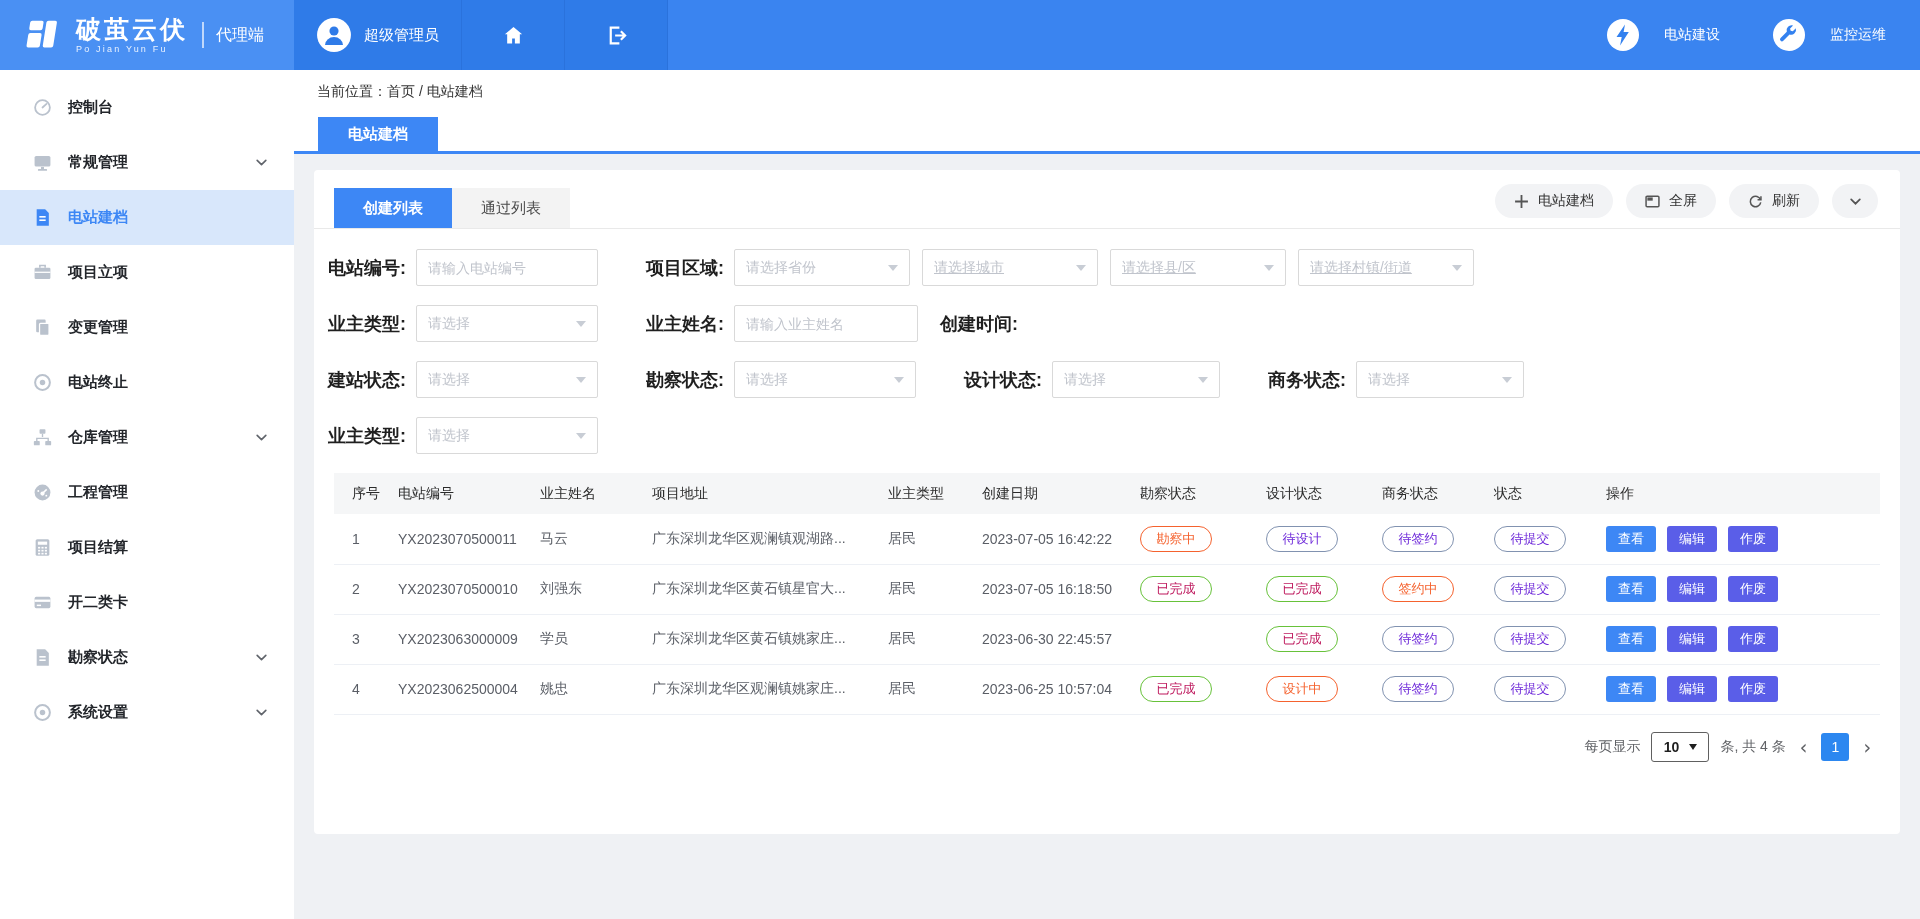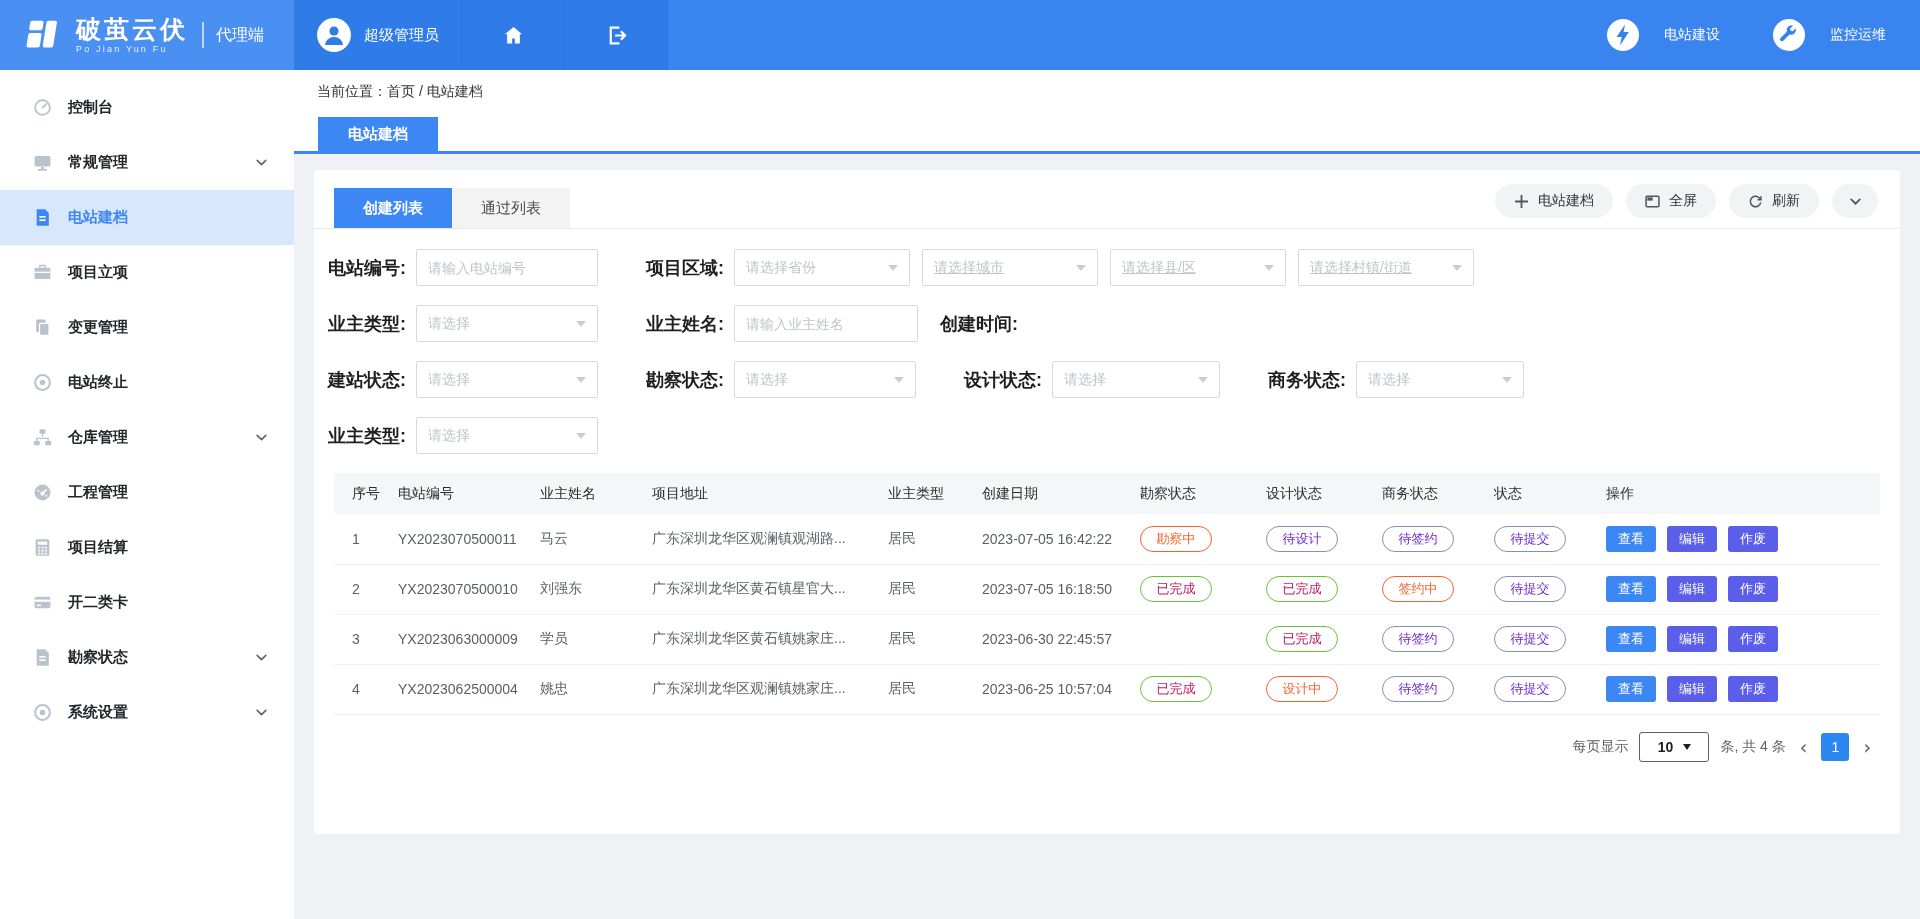--- a/index.html
+++ b/index.html
@@ -83,21 +83,21 @@
   .badge { display:inline-block; min-width:72px; text-align:center; height:26px; line-height:24px; border-radius:14px;
     border:1px solid; font-size:13px; padding:0 10px; }
   .b-orange { color:#F5622E; border-color:#F5622E; }
   .b-green  { color:#be185d; border-color:#67C23A; }
   .b-blue   { color:#6d28d9; border-color:#8192B0; }
   .act-btn { height:26px; padding:0 12px; border:none; border-radius:3px; color:#ffffff; font-size:13px; margin-right:11px; cursor:pointer; font-family:inherit; }
   .btn-view { background:#3D87F5; } .btn-edit { background:#5A5EE8; } .btn-void { background:#5A5EE8; }
 
   
   .pagination { display:flex; align-items:center; justify-content:flex-end; padding:17px 26px 0; gap:11px; font-size:14px; color:#606266; }
-  .pp-select { width:70px; height:30px; border:1px solid #606060; border-radius:3px; display:flex; align-items:center; justify-content:center;
+  .pp-select { width:58px; height:30px; border:1px solid #606060; border-radius:3px; display:flex; align-items:center; justify-content:center;
     gap:10px; color:#1f1f1f; font-weight:600; cursor:pointer; background:#fff; }
   .pp-caret { width:0; height:0; border-left:4.5px solid transparent; border-right:4.5px solid transparent; border-top:6px solid #1f1f1f; }
   .pg-arrow { font-size:19px; color:#606266; cursor:pointer; padding:0 3px; font-family:"DejaVu Sans",sans-serif; }
   .pg-num { width:28px; height:28px; background:#2C87F0; color:#fff; border-radius:3px; display:flex; align-items:center; justify-content:center; font-size:14px; cursor:pointer; }
 </style>
 </head>
 <body>
 
 <div class="topbar">
   <div class="logo-sec">

